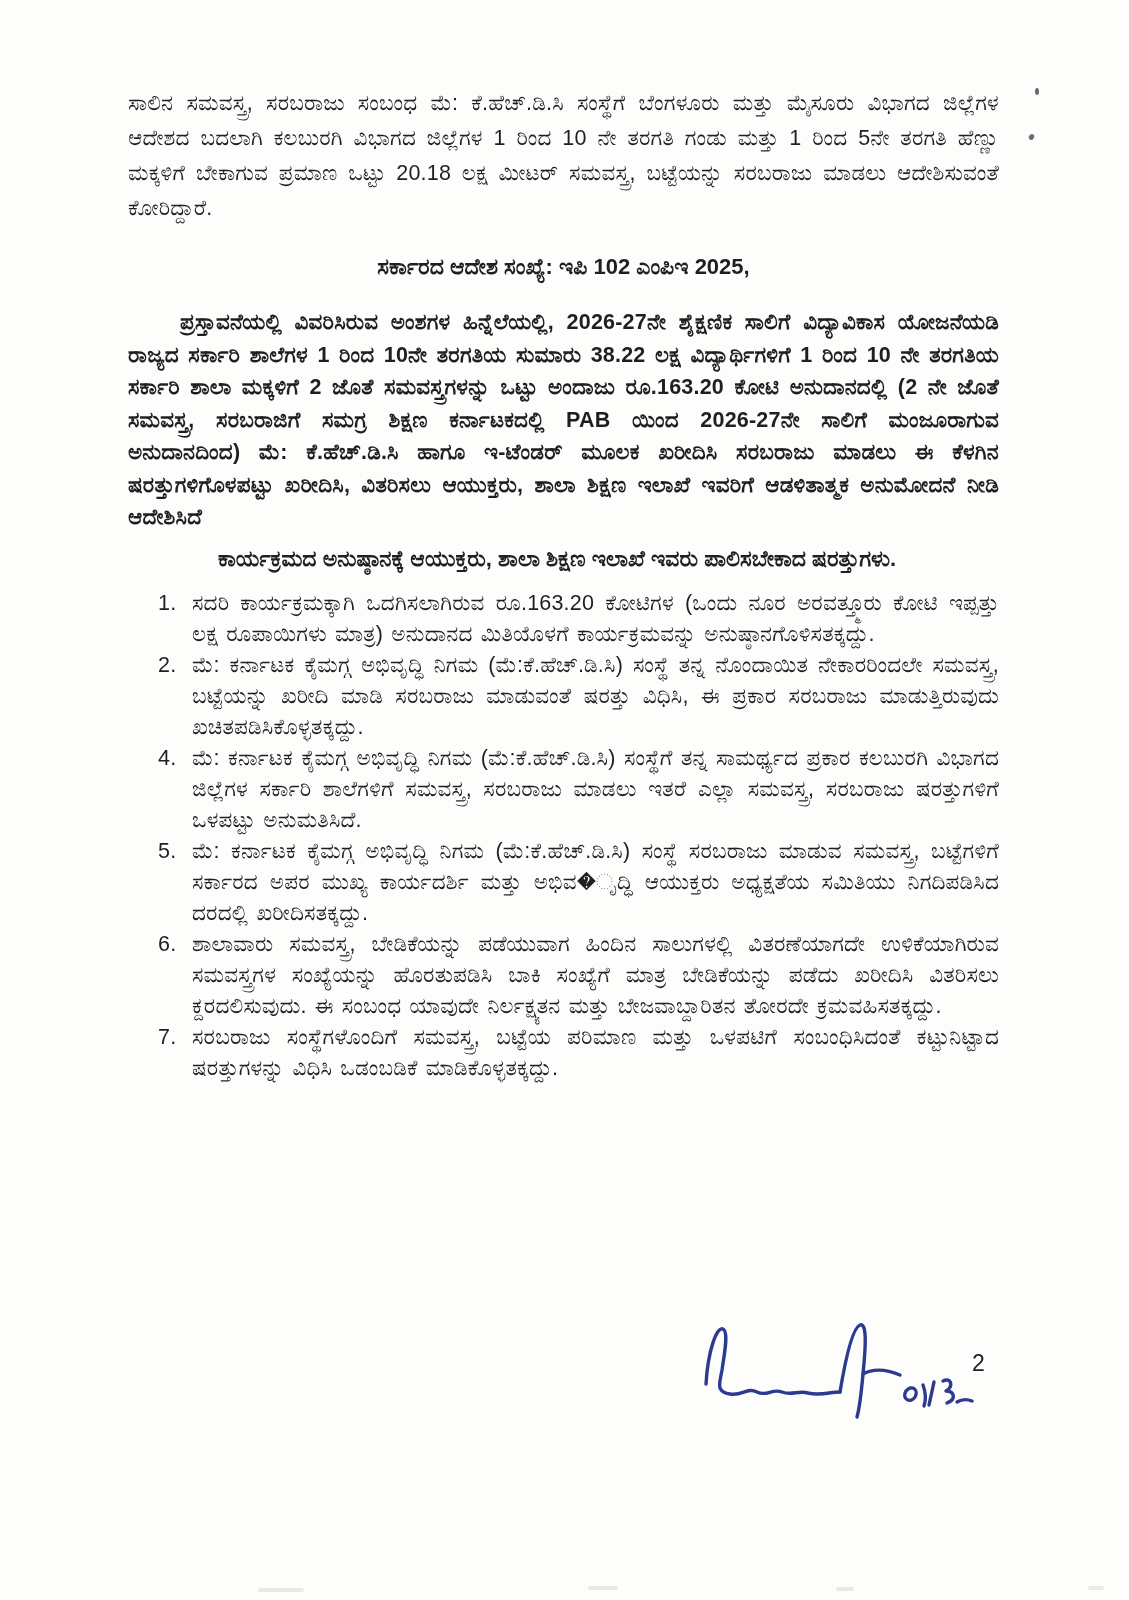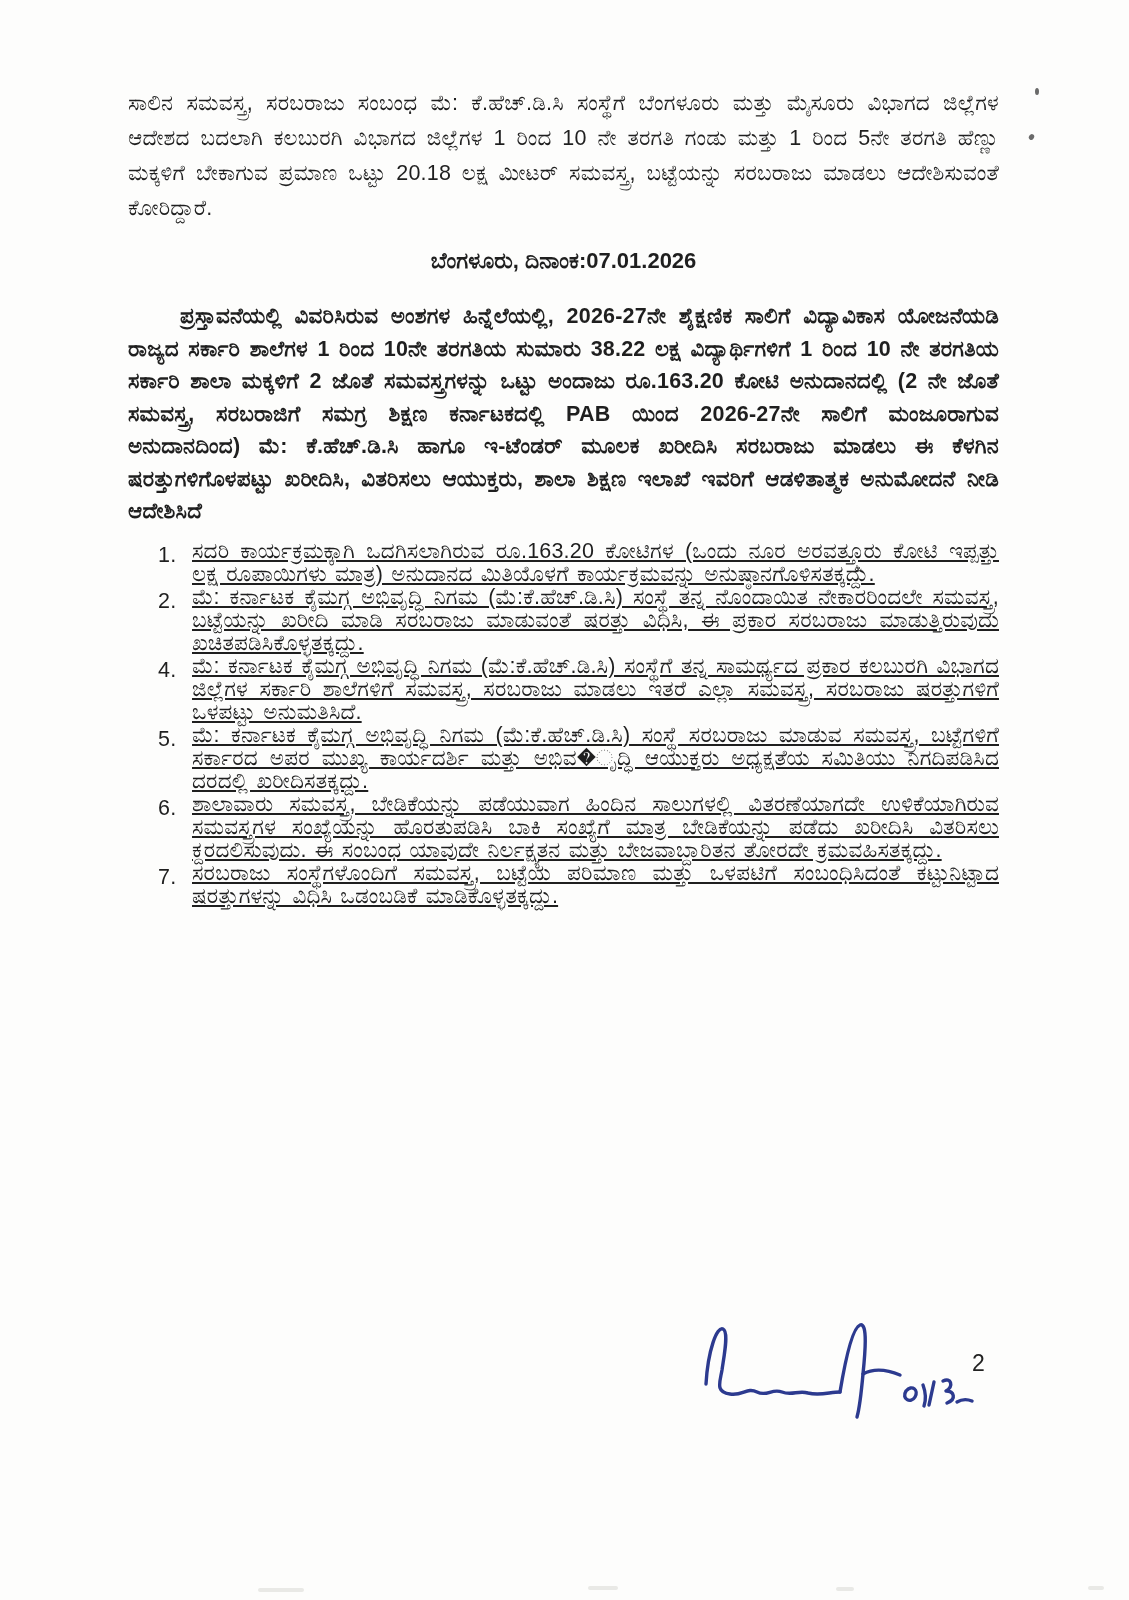--- a/index.html
+++ b/index.html
@@ -62,23 +62,22 @@
   .cond-item {
     display: flex;
     align-items: flex-start;
   }
   .cond-num {
     flex: 0 0 34px;
     line-height: 30.5px;
   }
   .cond-text {
     flex: 1;
-    line-height: 23px;
+    line-height: 31px;
     text-align: justify;
-    text-decoration: underline;
   }
   .signature-block {
     position: absolute;
     left: 686px;
     top: 1312px;
     width: 302px;
     height: 112px;
   }
   .page-number {
     position: absolute;
@@ -106,25 +105,26 @@
   .sm4 { left: 1088px; top: 1586px; width: 16px; }
 </style>
 </head>
 <body>
 
 <div class="page">
 
   <p class="body-text para1">ಸಾಲಿನ ಸಮವಸ್ತ್ರ, ಸರಬರಾಜು ಸಂಬಂಧ ಮೆ: ಕೆ.ಹೆಚ್.ಡಿ.ಸಿ ಸಂಸ್ಥೆಗೆ ಬೆಂಗಳೂರು ಮತ್ತು ಮೈಸೂರು ವಿಭಾಗದ ಜಿಲ್ಲೆಗಳ ಆದೇಶದ ಬದಲಾಗಿ ಕಲಬುರಗಿ ವಿಭಾಗದ ಜಿಲ್ಲೆಗಳ 1 ರಿಂದ 10 ನೇ ತರಗತಿ ಗಂಡು ಮತ್ತು 1 ರಿಂದ 5ನೇ ತರಗತಿ ಹೆಣ್ಣು ಮಕ್ಕಳಿಗೆ ಬೇಕಾಗುವ ಪ್ರಮಾಣ ಒಟ್ಟು 20.18 ಲಕ್ಷ ಮೀಟರ್ ಸಮವಸ್ತ್ರ, ಬಟ್ಟೆಯನ್ನು ಸರಬರಾಜು ಮಾಡಲು ಆದೇಶಿಸುವಂತೆ ಕೋರಿದ್ದಾರೆ.</p>
 
 
+  <div class="center-head">ಸರ್ಕಾರದ ಆದೇಶ ಸಂಖ್ಯೆ: ಇಪಿ 102 ಎಂಪಿಇ 2025,</div>
 
-  <div class="center-head second">ಬೆಂಗಳೂರು, ದಿನಾಂಕ:07.01.2026</div>
 
   <p class="body-text para3">ಪ್ರಸ್ತಾವನೆಯಲ್ಲಿ ವಿವರಿಸಿರುವ ಅಂಶಗಳ ಹಿನ್ನೆಲೆಯಲ್ಲಿ, 2026-27ನೇ ಶೈಕ್ಷಣಿಕ ಸಾಲಿಗೆ ವಿದ್ಯಾವಿಕಾಸ ಯೋಜನೆಯಡಿ ರಾಜ್ಯದ ಸರ್ಕಾರಿ ಶಾಲೆಗಳ 1 ರಿಂದ 10ನೇ ತರಗತಿಯ ಸುಮಾರು 38.22 ಲಕ್ಷ ವಿದ್ಯಾರ್ಥಿಗಳಿಗೆ 1 ರಿಂದ 10 ನೇ ತರಗತಿಯ ಸರ್ಕಾರಿ ಶಾಲಾ ಮಕ್ಕಳಿಗೆ 2 ಜೊತೆ ಸಮವಸ್ತ್ರಗಳನ್ನು ಒಟ್ಟು ಅಂದಾಜು ರೂ.163.20 ಕೋಟಿ ಅನುದಾನದಲ್ಲಿ (2 ನೇ ಜೊತೆ ಸಮವಸ್ತ್ರ, ಸರಬರಾಜಿಗೆ ಸಮಗ್ರ ಶಿಕ್ಷಣ ಕರ್ನಾಟಕದಲ್ಲಿ PAB ಯಿಂದ 2026-27ನೇ ಸಾಲಿಗೆ ಮಂಜೂರಾಗುವ ಅನುದಾನದಿಂದ) ಮೆ: ಕೆ.ಹೆಚ್.ಡಿ.ಸಿ ಹಾಗೂ ಇ-ಟೆಂಡರ್ ಮೂಲಕ ಖರೀದಿಸಿ ಸರಬರಾಜು ಮಾಡಲು ಈ ಕೆಳಗಿನ ಷರತ್ತುಗಳಿಗೊಳಪಟ್ಟು ಖರೀದಿಸಿ, ವಿತರಿಸಲು ಆಯುಕ್ತರು, ಶಾಲಾ ಶಿಕ್ಷಣ ಇಲಾಖೆ ಇವರಿಗೆ ಆಡಳಿತಾತ್ಮಕ ಅನುಮೋದನೆ ನೀಡಿ ಆದೇಶಿಸಿದೆ</p>
 
+  <p class="cond-heading">ಕಾರ್ಯಕ್ರಮದ ಅನುಷ್ಠಾನಕ್ಕೆ ಆಯುಕ್ತರು, ಶಾಲಾ ಶಿಕ್ಷಣ ಇಲಾಖೆ ಇವರು ಪಾಲಿಸಬೇಕಾದ ಷರತ್ತುಗಳು.</p>
 
   <div class="cond-list">
 
     <div class="cond-item">
       <span class="body-text cond-num">1.</span>
       <div class="body-text cond-text">ಸದರಿ ಕಾರ್ಯಕ್ರಮಕ್ಕಾಗಿ ಒದಗಿಸಲಾಗಿರುವ ರೂ.163.20 ಕೋಟಿಗಳ (ಒಂದು ನೂರ ಅರವತ್ತ್ಮೂರು ಕೋಟಿ ಇಪ್ಪತ್ತು ಲಕ್ಷ ರೂಪಾಯಿಗಳು ಮಾತ್ರ) ಅನುದಾನದ ಮಿತಿಯೊಳಗೆ ಕಾರ್ಯಕ್ರಮವನ್ನು ಅನುಷ್ಠಾನಗೊಳಿಸತಕ್ಕದ್ದು.</div>
     </div>
 
     <div class="cond-item">
       <span class="body-text cond-num">2.</span>

